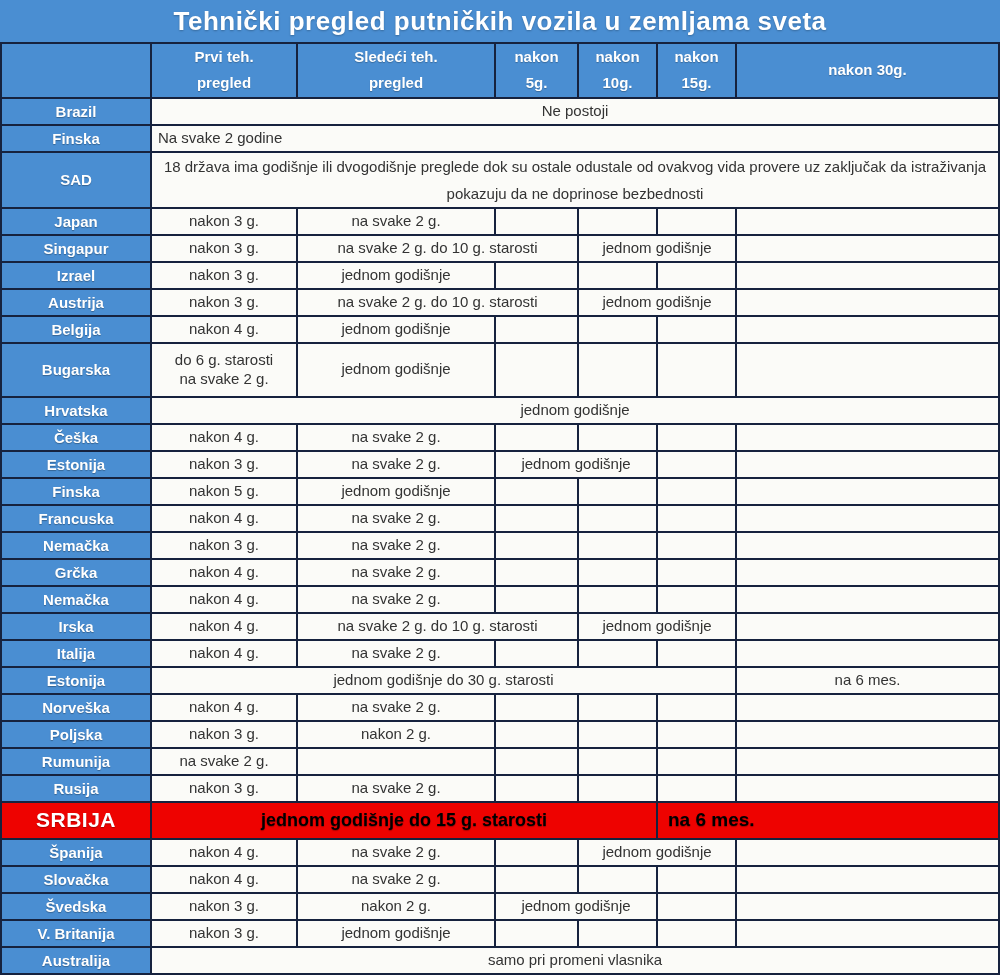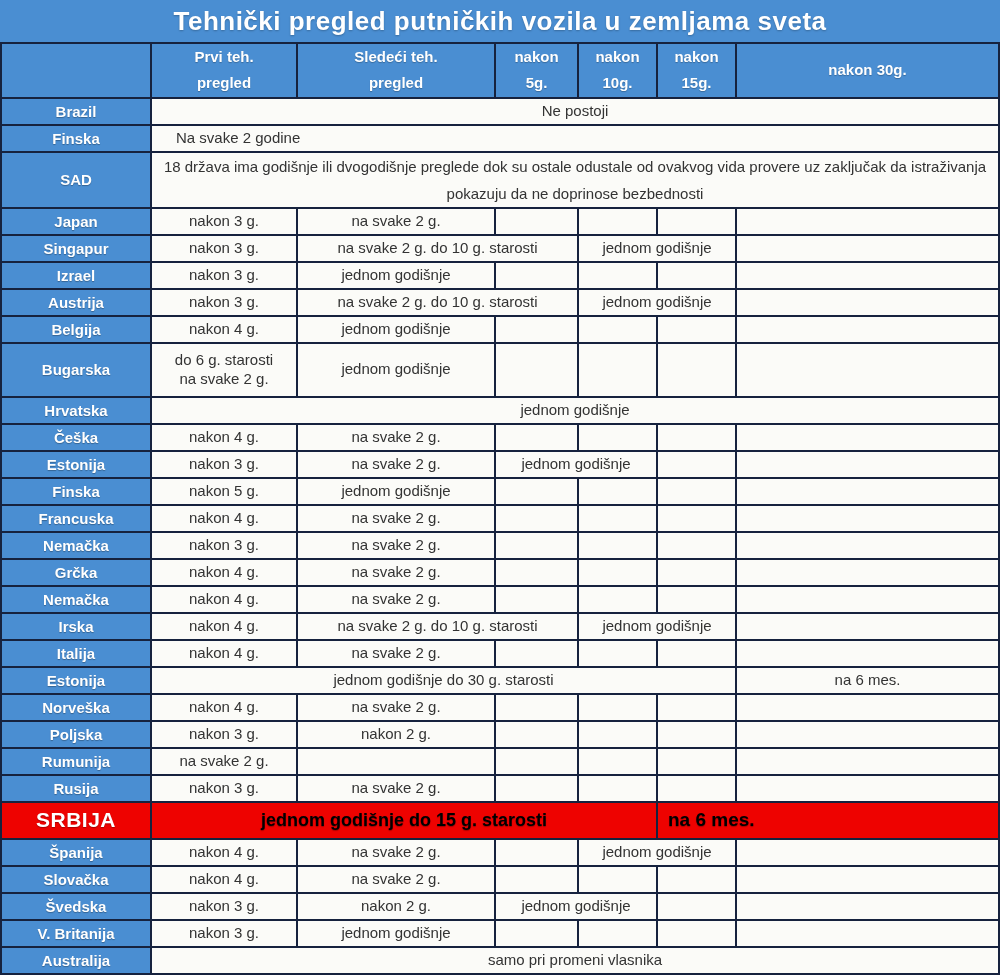--- a/index.html
+++ b/index.html
@@ -81,21 +81,21 @@
   }
   td.cell{
     background:var(--cellbg);
     color:var(--datatext);
     font-size:15px;
     text-align:center;
     vertical-align:middle;
     white-space:pre-line;
     line-height:1.25;
   }
-  td.cell.align-left{text-align:left;padding-left:24px;}
+  td.cell.align-left{text-align:left;padding-left:6px;}
   tr.tall td.cell{font-size:15px;line-height:1.8;}
   
   tr.srbija th.country{
     background:var(--red);
     font-size:21px;
     letter-spacing:0.5px;
   }
   tr.srbija td.cell{
     background:var(--red);
     color:#000000;

